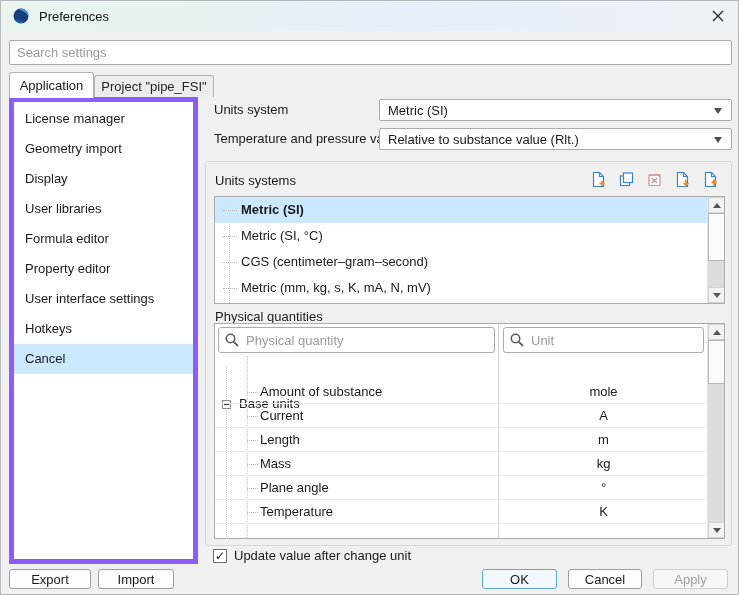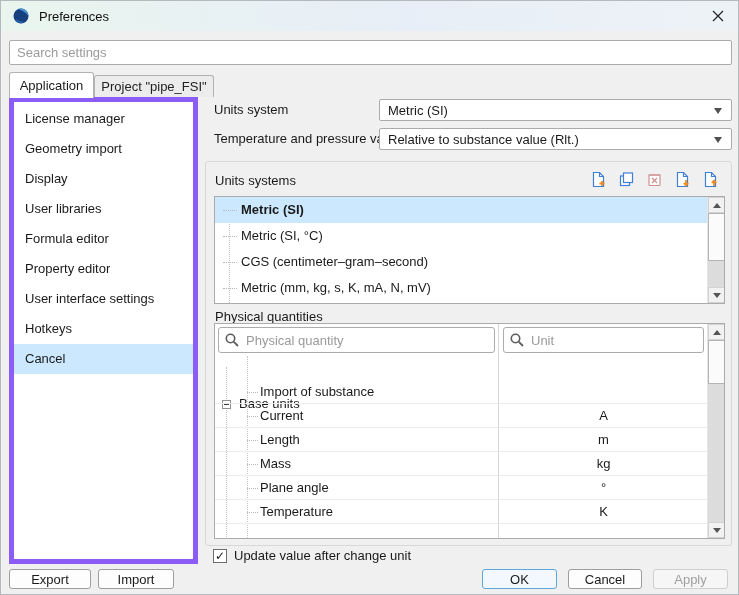--- a/index.html
+++ b/index.html
@@ -251,21 +251,22 @@
           <path d="M9.8 9.8 L14 14" stroke="#5c5c5c" stroke-width="1.8"></path>
         </svg>
 
         <div class="pq-row pq-group-row" style="top:32px;margin-top:36px;">
           <span class="expander"></span>
           <span class="pq-group-label">Base units</span>
         </div>
 
         <div class="pq-row" style="top:56px;">
           <span class="row-dash"></span>
-          <span class="pq-qty">Import of substance</span>
+          <span class="pq-qty">Amount of substance</span>
+          <span class="pq-unit">mole</span>
         </div>
         <div class="pq-row" style="top:80px;">
           <span class="row-dash"></span>
           <span class="pq-qty">Current</span>
           <span class="pq-unit">A</span>
         </div>
         <div class="pq-row" style="top:104px;">
           <span class="row-dash"></span>
           <span class="pq-qty">Length</span>
           <span class="pq-unit">m</span>

